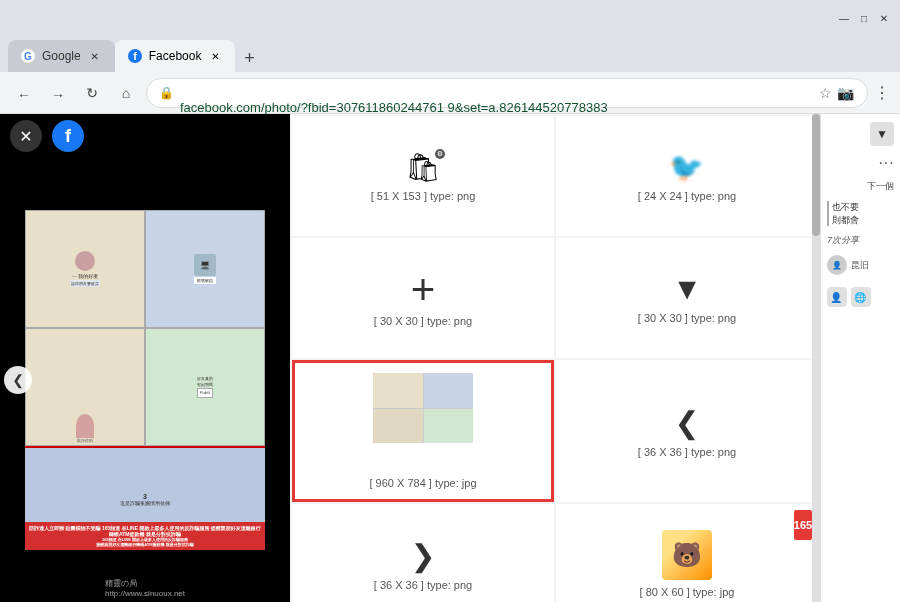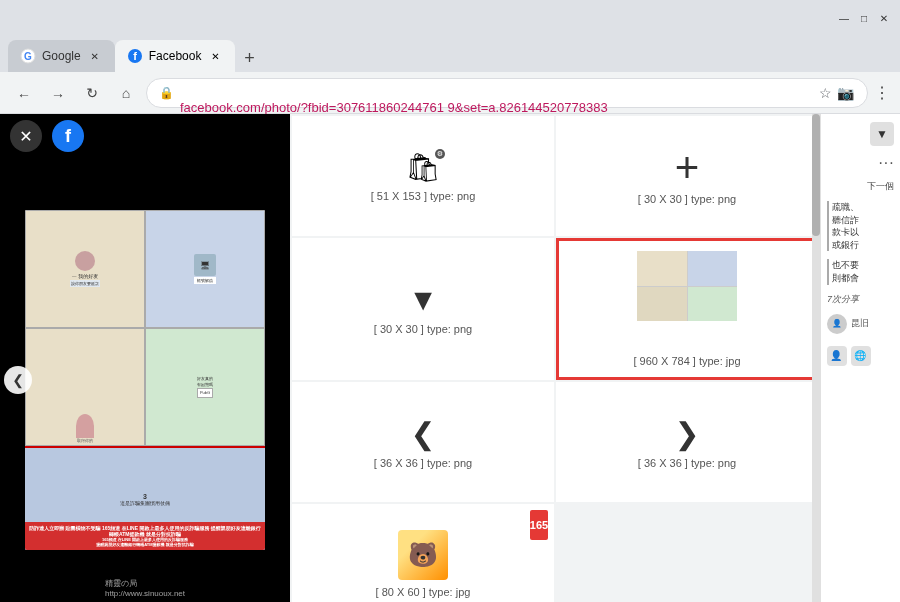--- a/index.html
+++ b/index.html
@@ -98,21 +98,21 @@
       border-radius: 15px;
       display: flex;
       align-items: center;
       padding: 0 12px;
       gap: 6px;
       font-size: 13px;
       color: #202124;
       border: 1px solid #dadce0;
     }
     .lock-icon { color: #5f6368; font-size: 12px; }
-    .address-text { flex: 1; font-size: 13px; color: #be185d; margin-top: 29px; }
+    .address-text { flex: 1; font-size: 13px; color: #14532d; margin-top: 29px; }
     .star-icon { color: #5f6368; font-size: 14px; }
     .camera-icon { color: #5f6368; font-size: 14px; }
     .menu-dots { color: #444; font-size: 16px; }
 
     
     .page-content {
       display: flex;
       height: calc(602px - 36px - 36px - 42px);
       background: #fff;
     }
@@ -422,20 +422,24 @@
     <div class="image-grid">
 
       <div class="grid-cell">
         <div style="position:relative; font-size:28px; margin-bottom:6px;">
           🛍
           <div style="position:absolute;top:-2px;right:-4px;background:#555;border-radius:50%;width:10px;height:10px;display:flex;align-items:center;justify-content:center;font-size:7px;color:#fff;">⚙</div>
         </div>
         <div class="grid-cell-label">[ 51 X 153 ] type: png</div>
       </div>
 
+      <div class="grid-cell">
+        <div style="font-size:28px; margin-bottom:6px; filter:blur(1.5px); color:#333;">🐦</div>
+        <div class="grid-cell-label">[ 24 X 24 ] type: png</div>
+      </div>
 
       <div class="grid-cell">
         <div style="font-size:42px; font-weight:200; margin-bottom:4px; color:#333; line-height:1;">+</div>
         <div class="grid-cell-label">[ 30 X 30 ] type: png</div>
       </div>
 
       <div class="grid-cell">
         <div style="font-size:30px; margin-bottom:6px; color:#333;">▼</div>
         <div class="grid-cell-label">[ 30 X 30 ] type: png</div>
       </div>
@@ -473,26 +477,20 @@
     </div>
   </div>
 
   <div class="sidebar-panel">
     <div class="sidebar-arrow">
       <span>▼</span>
     </div>
     <div class="sidebar-dots">···</div>
     <div style="font-size:9px;color:#333;text-align:right;">下一個</div>
     <div class="sidebar-text">
-      <div>疏職、</div>
-      <div>聽信詐</div>
-      <div>款卡以</div>
-      <div>或銀行</div>
-    </div>
-    <div class="sidebar-text">
       <div>也不要</div>
       <div>則都會</div>
     </div>
     <div style="font-size:9px;color:#555;font-style:italic;">7次分享</div>
     <div class="sidebar-share-row">
       <div class="sidebar-avatar">👤</div>
       <span>昆旧</span>
     </div>
     <div style="display:flex;gap:4px;margin-top:4px;">
       <div style="width:20px;height:20px;background:#e0e0e0;border-radius:4px;display:flex;align-items:center;justify-content:center;font-size:10px;cursor:pointer;">👤</div>

